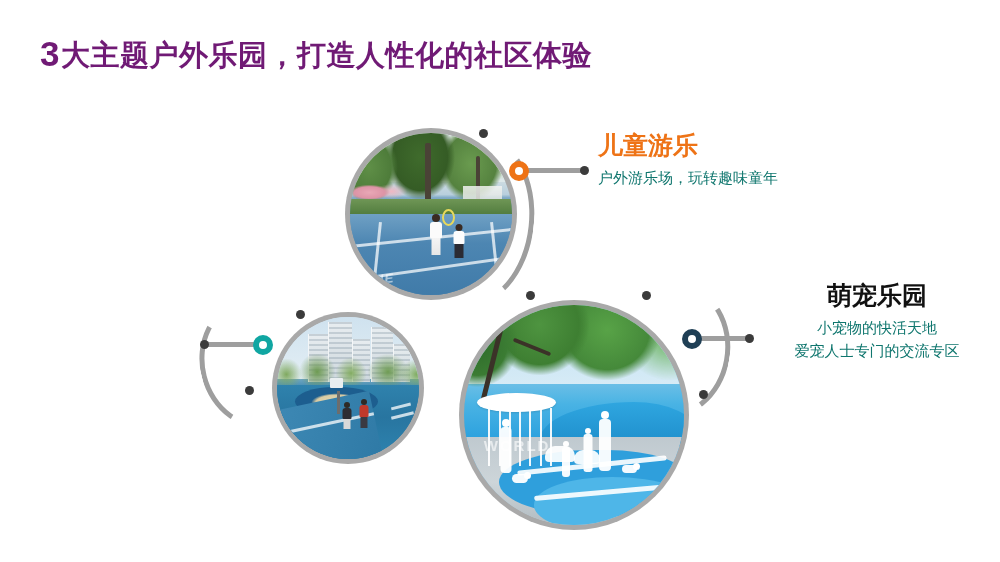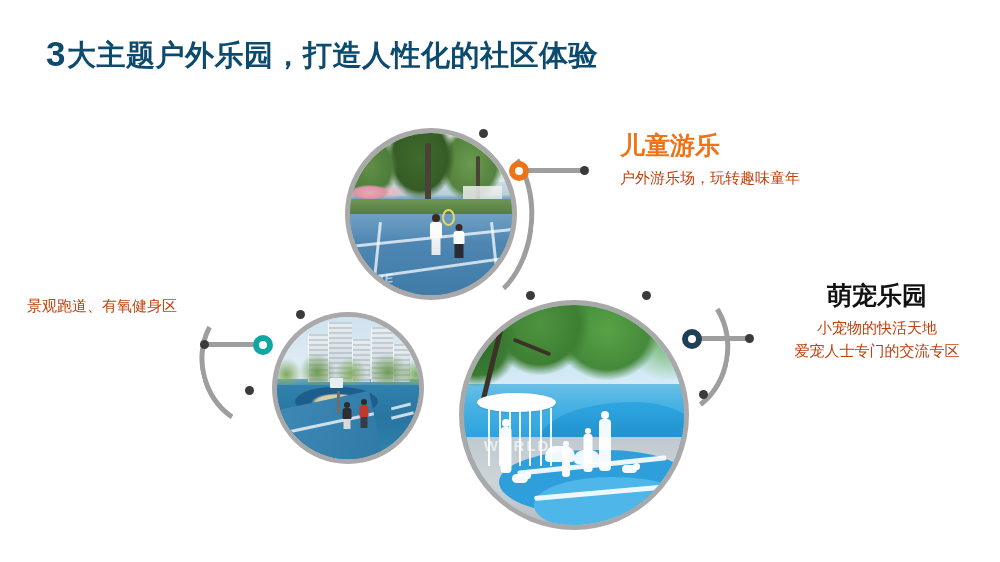--- a/index.html
+++ b/index.html
@@ -14,27 +14,27 @@
     position: relative;
     width: 1000px;
     height: 562px;
     background: #ffffff;
     overflow: hidden;
   }
 
   
   #slide-title {
     position: absolute;
-    left: 46px;
+    left: 40px;
     top: 34px;
     font-size: 29px;
     font-weight: bold;
     letter-spacing: 0.5px;
     white-space: nowrap;
-    color: #0c4a6e;
+    color: #701a75;
   }
   #slide-title .lead-num {
     font-size: 35px;
     font-weight: bold;
     vertical-align: -1px;
     margin-right: 1px;
   }
 
   
   .photo-circle {
@@ -159,22 +159,22 @@
   .conn-dot { position:absolute; width:9px; height:9px; border-radius:50%; background:#3b3b3b; }
   .conn-ring {
     position:absolute; width:20px; height:20px; border-radius:50%;
     background:#ffffff; box-sizing:border-box;
   }
   .conn-arc { position:absolute; border-radius:50%; border-style:solid; border-color:transparent; }
 
   
   .callout { position:absolute; }
   .callout .c-title { font-size:25px; font-weight:bold; line-height:1.1; white-space:nowrap; }
-  .callout .c-sub { font-size:15px; color:#c2410c; line-height:1.45; white-space:nowrap; margin-top:7px; }
-  .align-left { text-align:left;margin-left:22px; }
+  .callout .c-sub { font-size:15px; color:#0f766e; line-height:1.45; white-space:nowrap; margin-top:7px; }
+  .align-left { text-align:left; }
   .align-center { text-align:center; }
 </style>
 </head>
 <body>
 
 <div id="slide">
 
   <div id="slide-title">
     <span class="lead-num">3</span><span>大主题户外乐园，打造人性化的社区体验</span>
   </div>
@@ -330,21 +330,20 @@
     <div class="conn-arc" style="left:60px; top:2px; width:104px; height:122px; border-width:5px; border-left-color:#9e9e9e; transform:rotate(-14deg);"></div>
     <div class="conn-dot" style="left:156px; top:15px;"></div>
     <div class="conn-dot" style="left:105px; top:91px;"></div>
 
     <div class="conn-line" style="left:64px; top:47px; width:59px;"></div>
     <div class="conn-dot" style="left:60px; top:45px;"></div>
     <div class="conn-ring" style="left:113px; top:40px; border:6px solid #10a6a2;"></div>
   </div>
 
   <div class="callout align-center" style="left:0px; top:293px; width:204px;">
-    <div class="c-sub" style="margin-top:2px;">景观跑道、有氧健身区</div>
   </div>
 
   <div class="connector" style="left:620px; top:275px; width:150px; height:140px;">
 
     <div class="conn-arc" style="left:-10px; top:6px; width:110px; height:128px; border-width:5px; border-right-color:#9e9e9e; transform:rotate(10deg);"></div>
     <div class="conn-dot" style="left:22px; top:16px;"></div>
     <div class="conn-dot" style="left:79px; top:115px;"></div>
 
     <div class="conn-line" style="left:76px; top:61px; width:57px;"></div>
     <div class="conn-dot" style="left:125px; top:59px;"></div>

